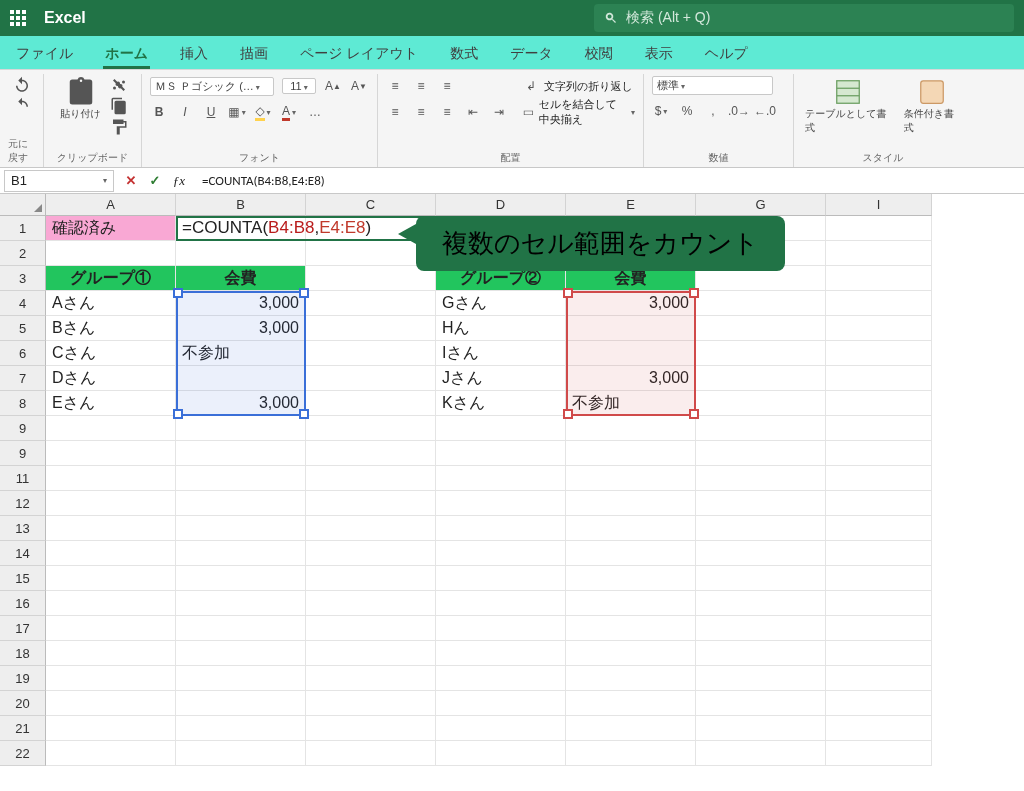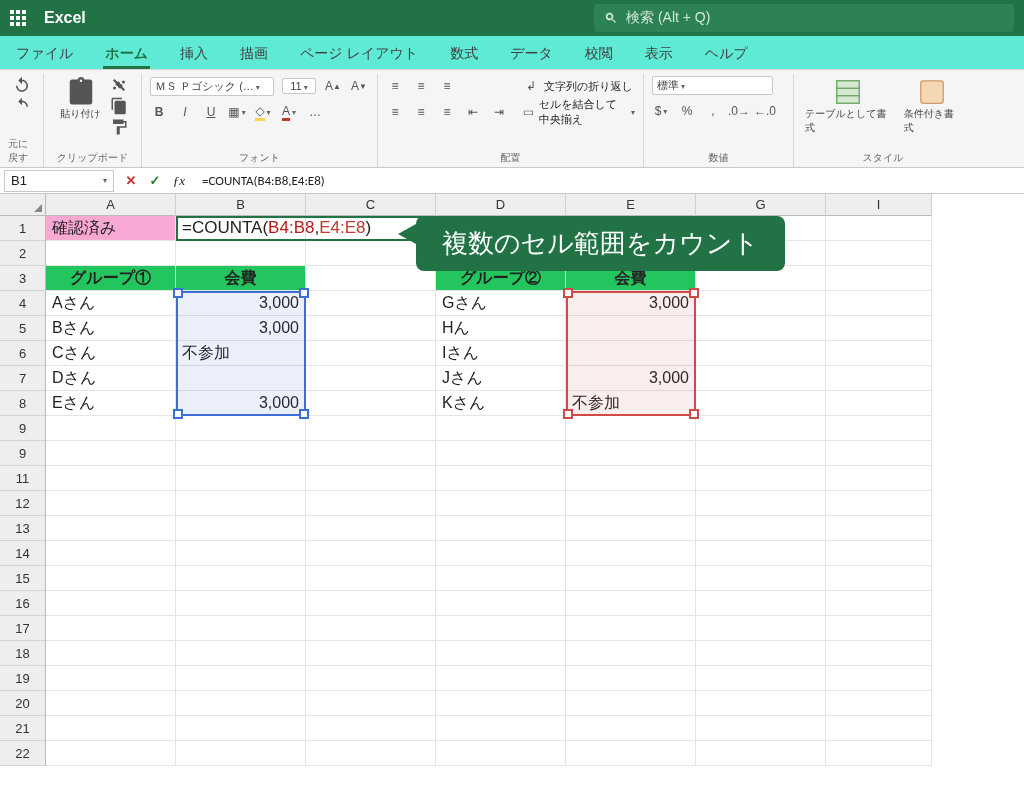--- a/index.html
+++ b/index.html
@@ -70,21 +70,21 @@
 
 
 .rangebox { position:absolute; box-sizing:border-box; pointer-events:none;}
 .rb-blue { border:2px solid #3a6fd8; background:rgba(58,111,216,0.10);}
 .rb-red  { border:2px solid #d04a4a; background:rgba(208,74,74,0.10);}
 .handle { position:absolute; width:6px; height:6px; background:#fff; border:2px solid currentColor; box-sizing:content-box;}
 .rb-blue .handle{ color:#3a6fd8;} .rb-red .handle{ color:#d04a4a; }
 
 
 .callout { position:absolute; left:416px; top:22px; }
-.callout .box { background:#217346; color:#ffffff; font-size:26px; padding:10px 26px; border-radius:8px; white-space:nowrap;}
+.callout .box { background:#217346; color:#000000; font-size:26px; padding:10px 26px; border-radius:8px; white-space:nowrap;}
 .callout .tri { position:absolute; left:-18px; top:8px; width:0; height:0; border-top:10px solid transparent; border-bottom:10px solid transparent; border-right:18px solid #217346;}
 
 .icon-svg { width:18px; height:18px; fill:#555; }
 .big-svg { width:30px; height:30px; }
 </style>
 </head>
 <body>
 
 <div class="titlebar">
   <div class="waffle">

